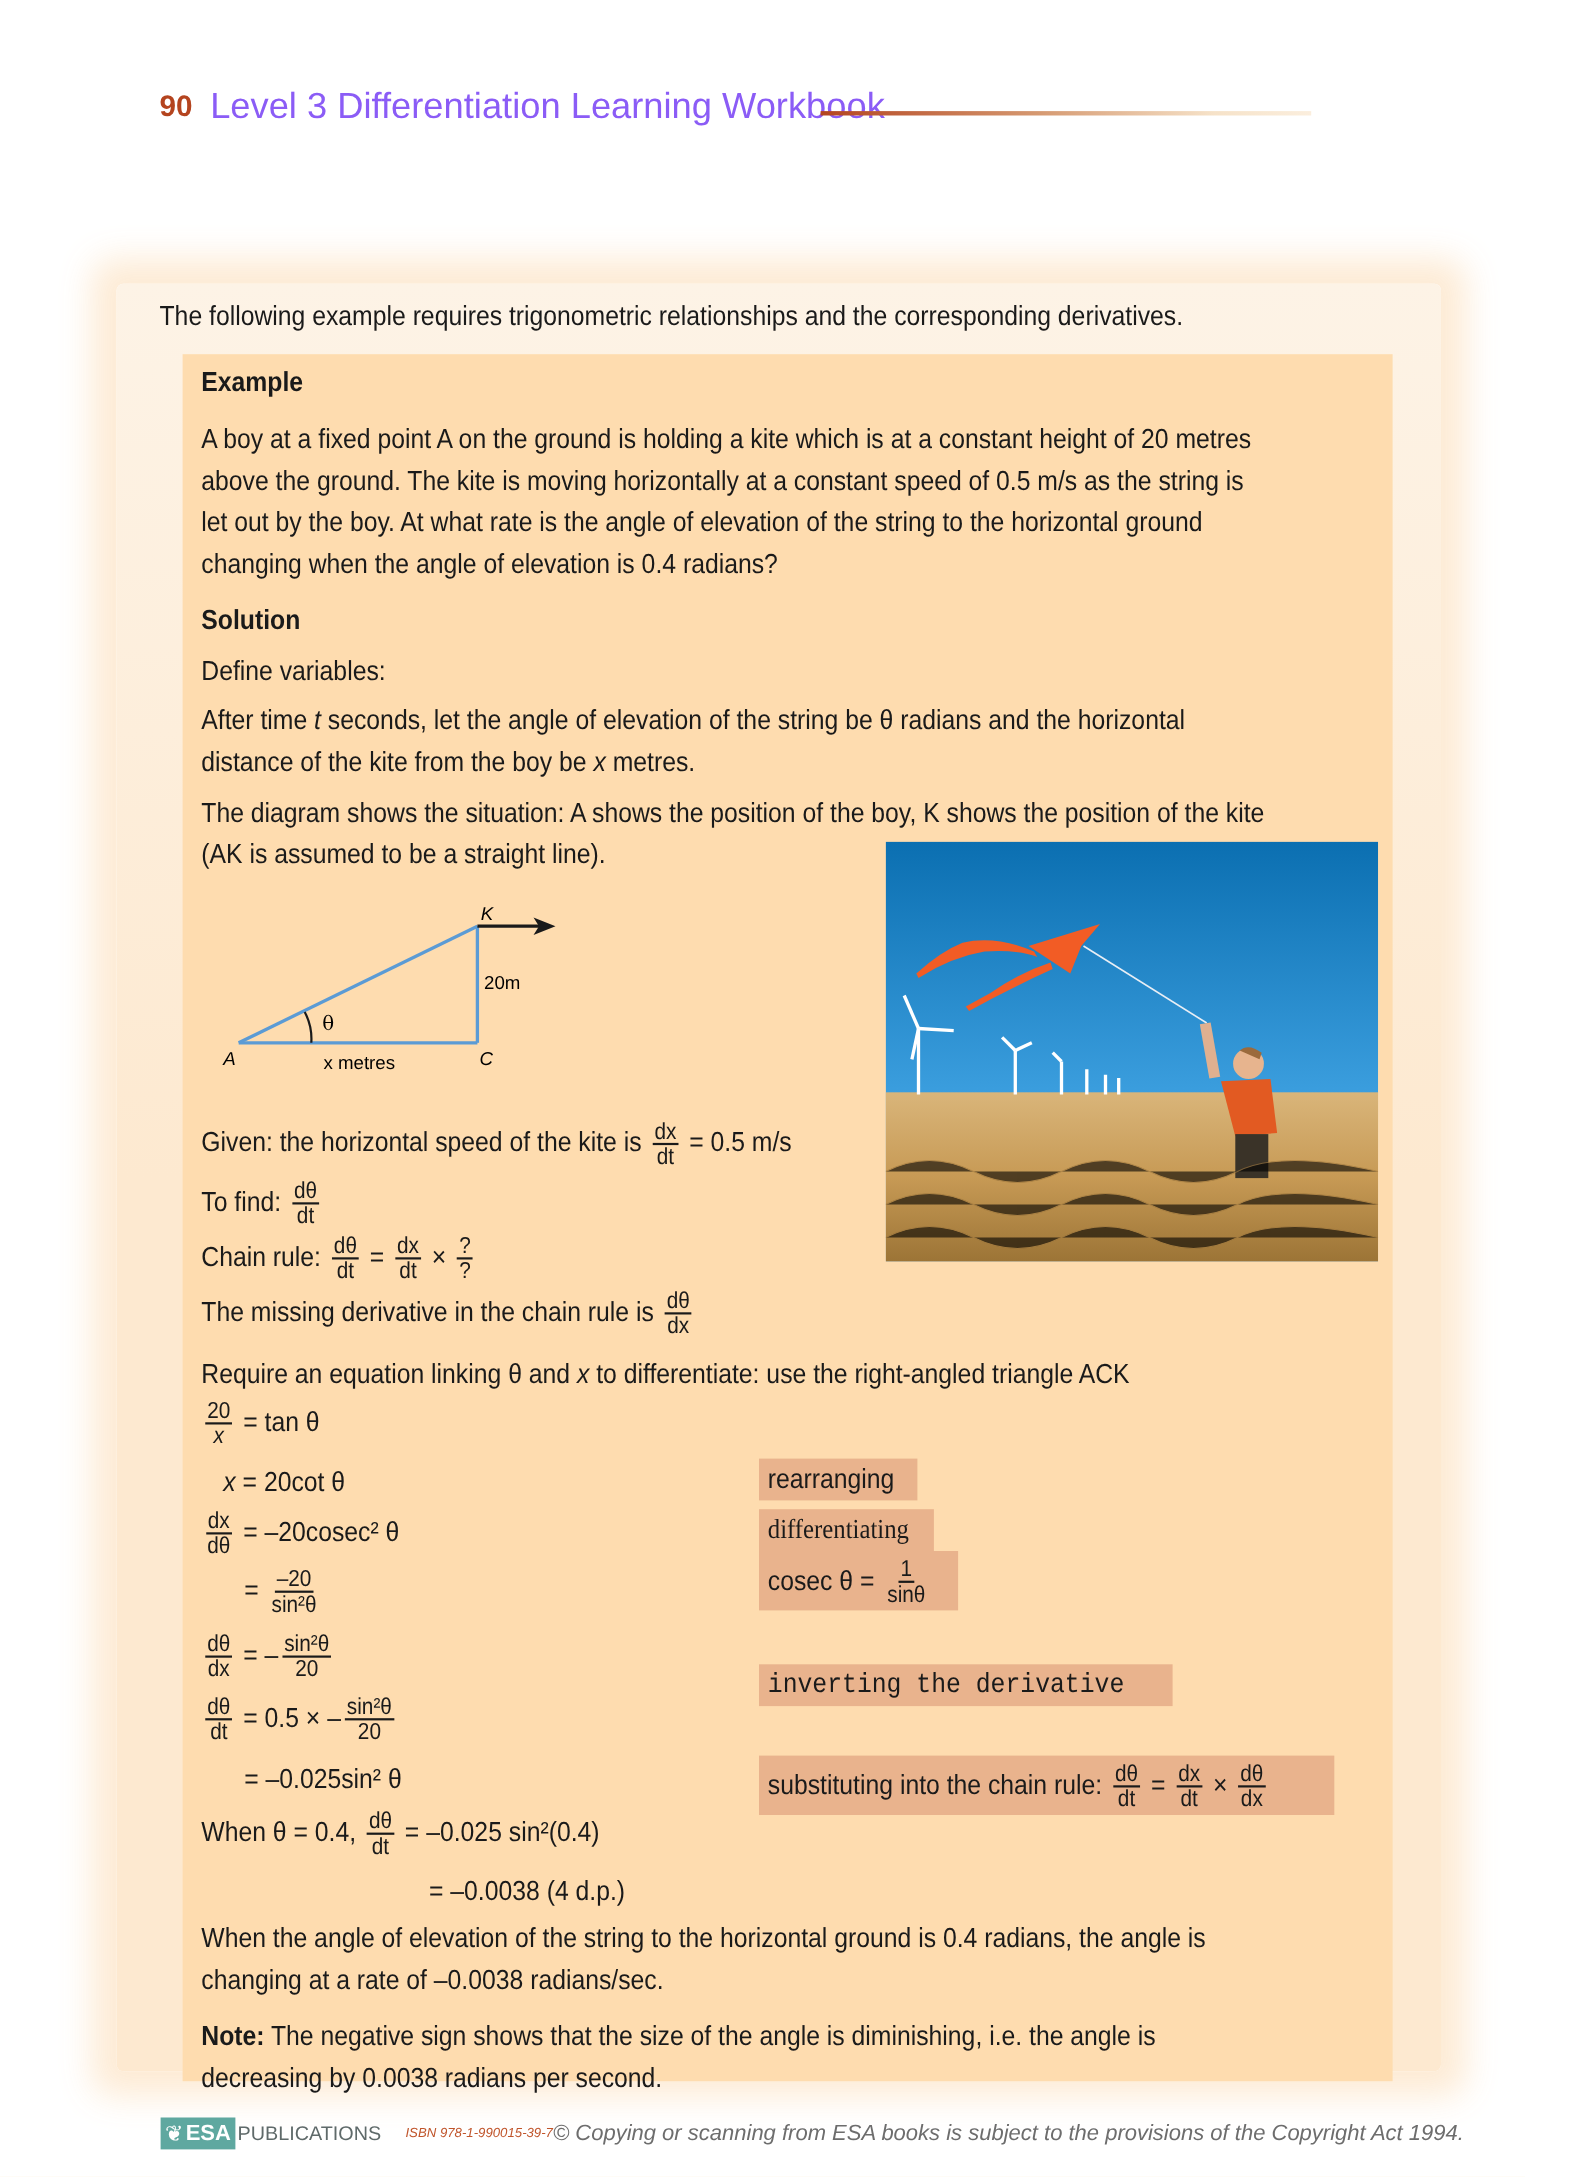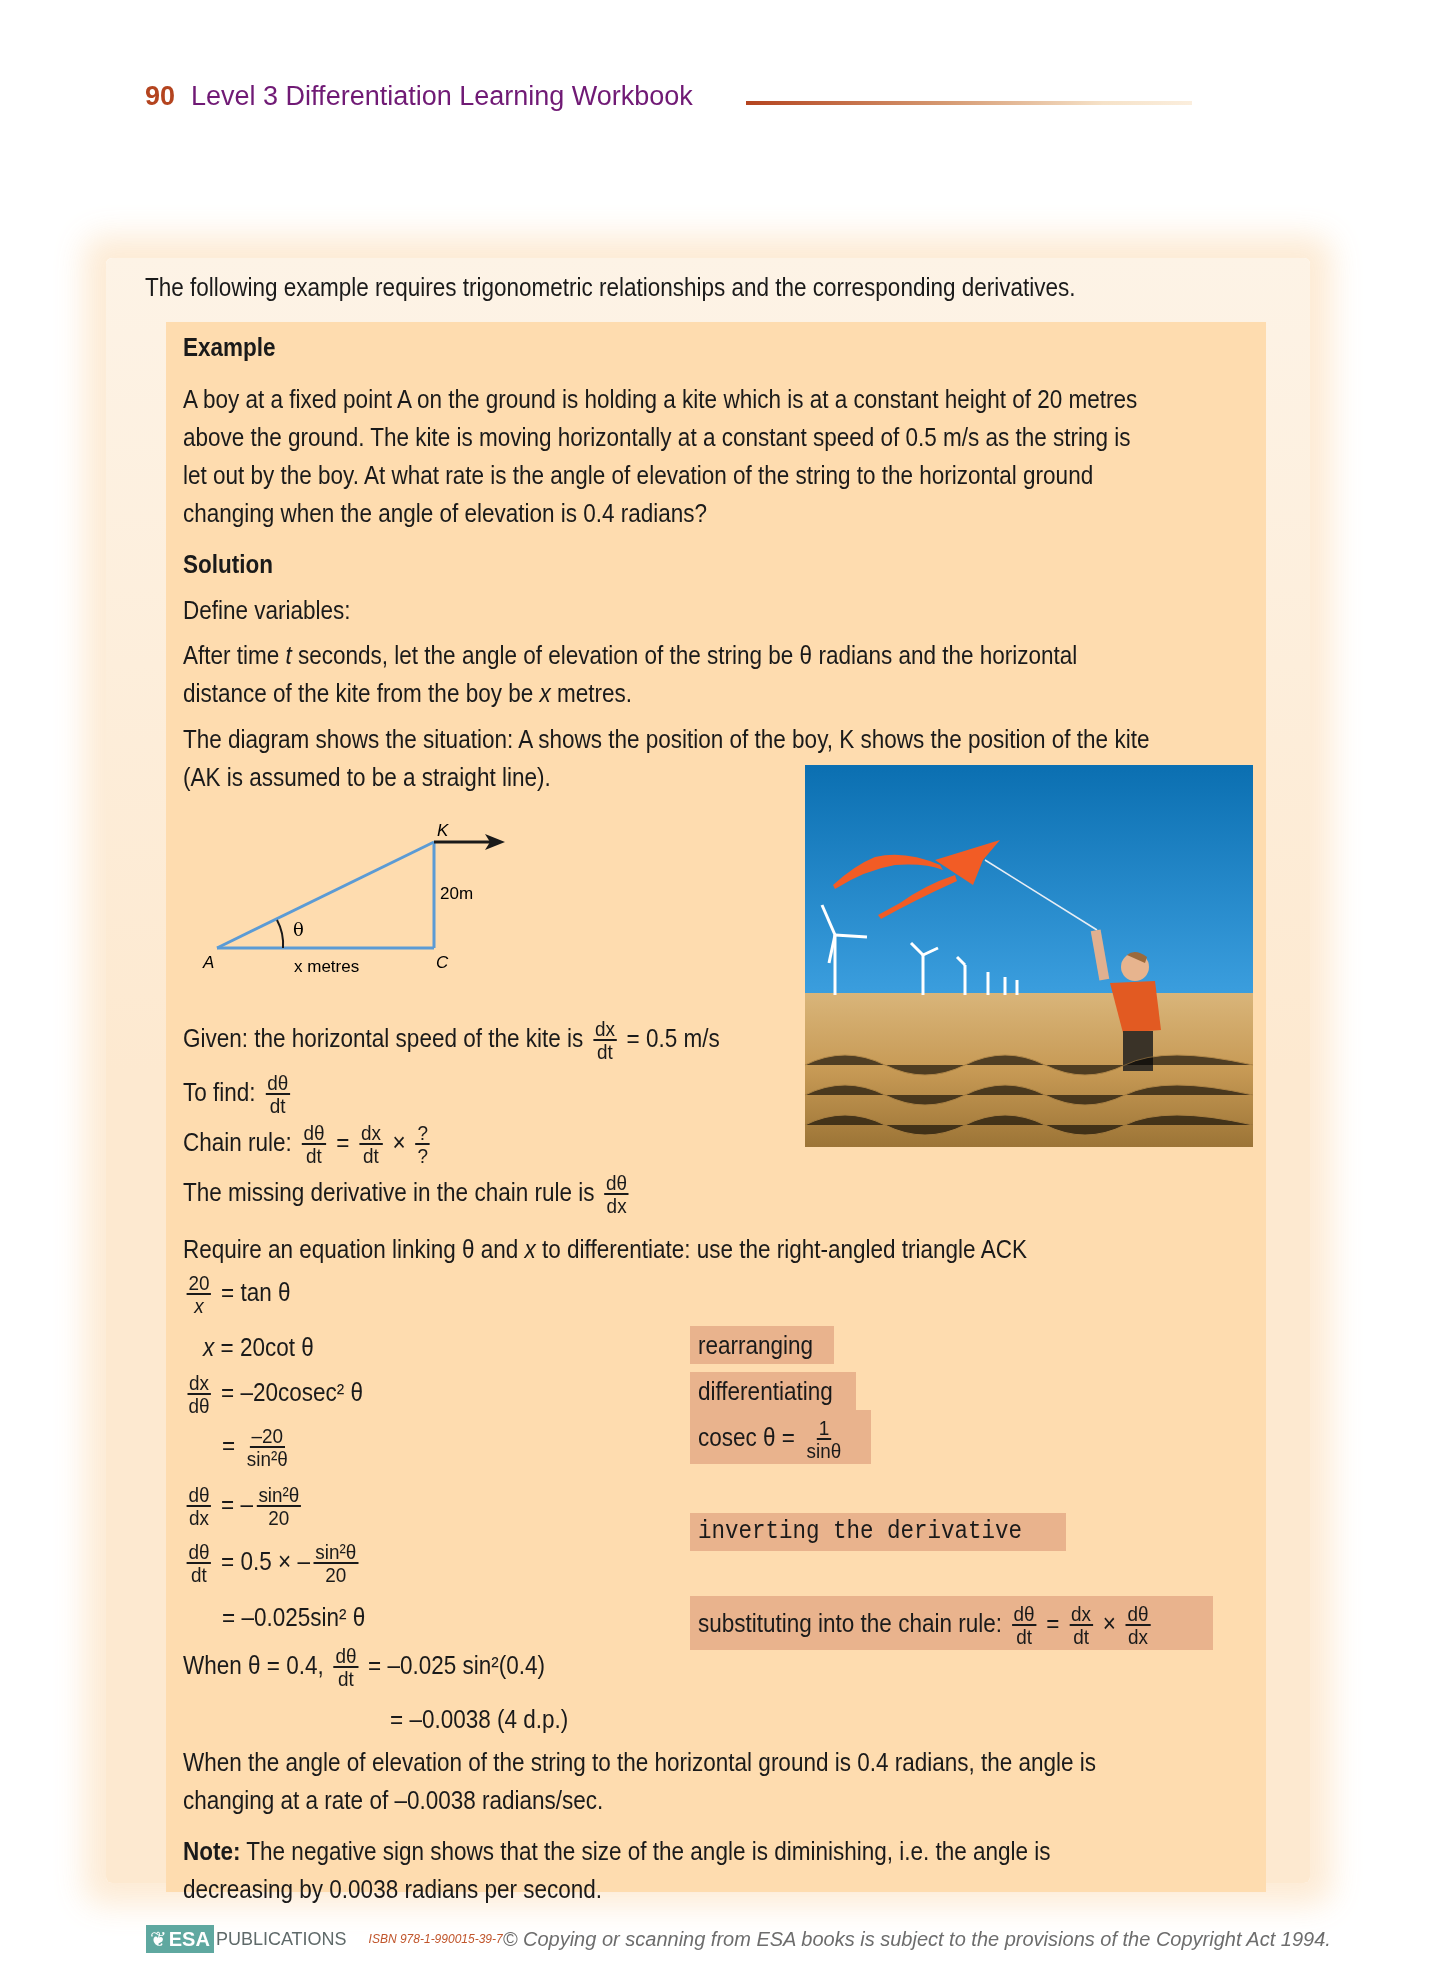--- a/index.html
+++ b/index.html
@@ -4,21 +4,21 @@
 <style>
   html, body { margin: 0; padding: 0; }
   body {
     width: 1445px; height: 1979px; position: relative; overflow: hidden;
     background: #ffffff;
     font-family: "Liberation Sans", "DejaVu Sans", sans-serif;
     color: #1a1a1a;
   }
   .header { position: absolute; left: 145px; top: 76px; height: 40px; display: flex; align-items: center; }
   .page-num { color: #b4441f; font-size: 27px; font-weight: bold; margin-right: 16px; }
-  .book-title { color: #701a75; font-size: 27px; }
+  .book-title { color: #8b5cf6; font-size: 33px; }
   .header-rule {
     position: absolute; left: 746px; top: 101px; width: 446px; height: 4px;
     background: linear-gradient(to right, #b4441f 0%, #d69a72 45%, #f6e2c8 80%, #fbeedd 100%);
   }
   .glow-panel {
     position: absolute; left: 106px; top: 258px; width: 1204px; height: 1625px;
     background: linear-gradient(to bottom, #fdf3e6 0%, #fde9d0 50%, #fde9d0 100%);
     box-shadow: 0 0 30px 22px rgba(253,233,208,0.9);
     border-radius: 6px;
   }
@@ -223,21 +223,21 @@
   <span>When θ = 0.4,</span>
   <span class="frac">
       <span class="num">dθ</span>
       <span class="den">dt</span>
     </span>
   <span>= –0.025 sin²(0.4)</span>
 </div>
 <div class="t" style="top:1700px; left:390px;">= –0.0038 (4 d.p.)</div>
 
 <div class="note-tag" style="top:1326px;"><span class="inner">rearranging</span></div>
-<div class="note-tag" style="top:1372px;"><span class="inner">differentiating</span></div>
+<div class="note-tag" style="top:1372px;font-family:Liberation Serif, serif;"><span class="inner">differentiating</span></div>
 <div class="note-tag" style="top:1410px; line-height:50px;">
   <span class="inner"><span>cosec θ =</span>
   <span class="frac">
         <span class="num">1</span>
         <span class="den">sinθ</span>
       </span></span>
 </div>
 <div class="note-tag" style="top:1513px;font-family:Liberation Mono, monospace;"><span class="inner">inverting the derivative</span></div>
 <div class="note-tag" style="top:1596px; line-height:50px;">
   <span class="inner"><span>substituting into the chain rule:</span>

